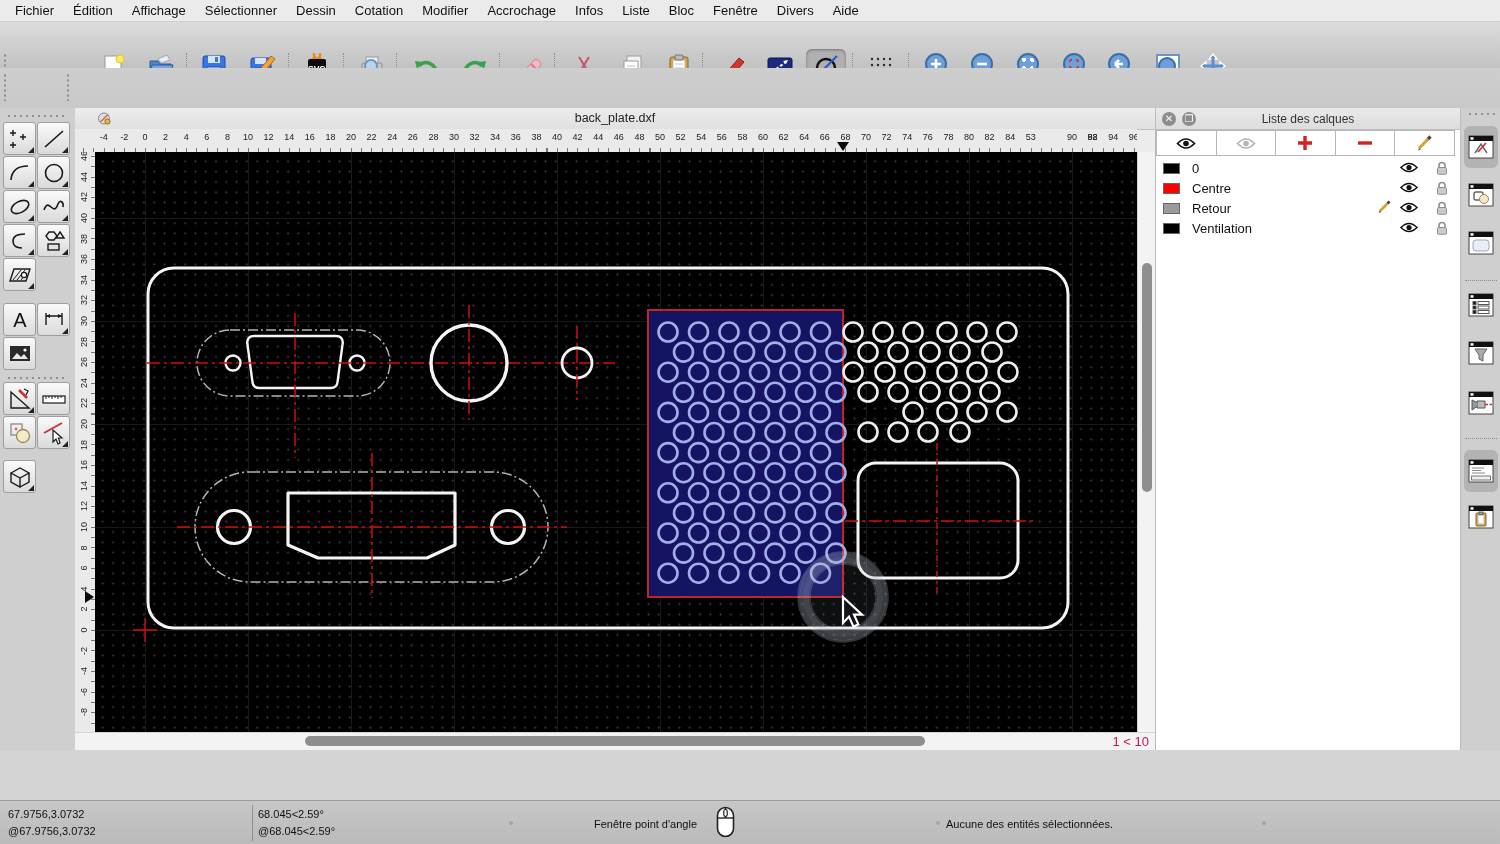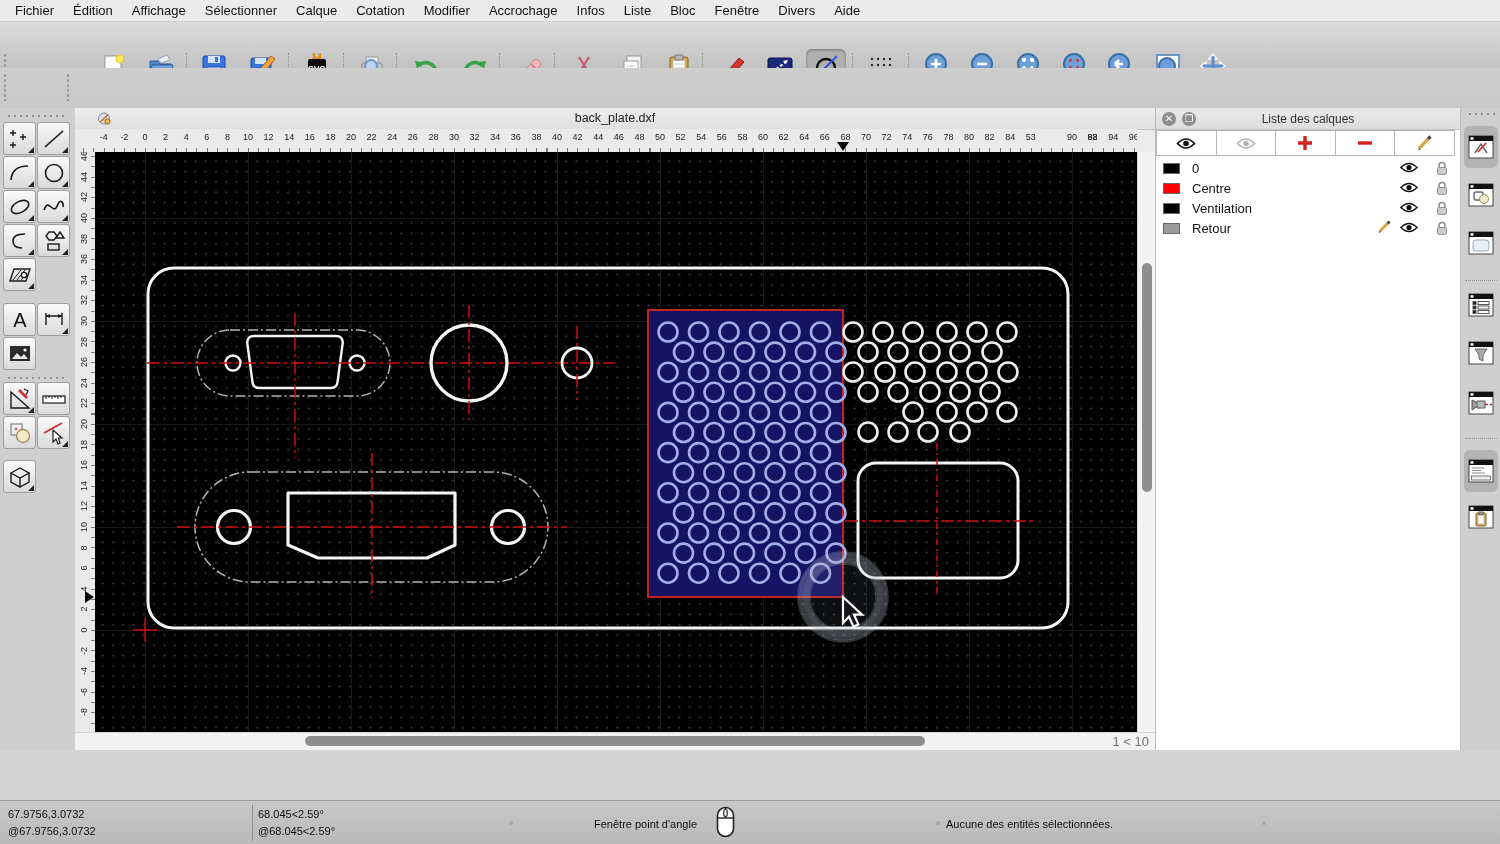--- a/index.html
+++ b/index.html
@@ -47,21 +47,21 @@
       linear-gradient(#191919 1px,transparent 1px),
       linear-gradient(90deg,#191919 1px,transparent 1px),
       radial-gradient(circle,#303030 0.9px,transparent 1.2px);
     background-size:103px 103px,103px 103px,10.3px 10.3px;
     background-position:50px 66px,50px 66px,2.6px 4.2px;}
   #canvas svg{position:absolute;left:0;top:0;}
   #vscroll{position:absolute;left:1062px;top:44px;width:18px;height:580px;background:#f3f3f3;border-left:1px solid #d6d6d6;box-sizing:border-box;}
   #vscroll .thumb{position:absolute;left:4px;top:111px;width:10px;height:229px;background:#8e8e8e;border-radius:5px;}
   #hscrollrow{position:absolute;left:0;top:624px;width:1080px;height:18px;background:#f3f3f3;border-top:1px solid #d6d6d6;box-sizing:border-box;}
   #hscrollrow .thumb{position:absolute;left:230px;top:3px;width:620px;height:10px;background:#8e8e8e;border-radius:5px;}
-  #zoomlabel{position:absolute;right:6px;top:1px;font-size:13px;color:#737373;}
+  #zoomlabel{position:absolute;right:6px;top:1px;font-size:13px;color:#be185d;}
   
   #layers{position:absolute;left:1155px;top:108px;width:305px;height:642px;background:#fff;border-left:1px solid #b9b9b9;box-sizing:border-box;}
   #layers .phead{position:absolute;left:0;top:0;width:100%;height:22px;background:linear-gradient(#e9e9e9,#dddddd);border-bottom:1px solid #c0c0c0;box-sizing:border-box;}
   #layers .ptitle{position:absolute;width:100%;text-align:center;top:4px;font-size:12px;color:#333;}
   .winbtn{position:absolute;top:4px;width:14px;height:14px;border-radius:7px;background:#8d8d8d;color:#fff;
           display:flex;align-items:center;justify-content:center;font-size:10px;line-height:10px;}
   #ltoolbar{position:absolute;left:1px;top:22px;width:298px;height:26px;display:flex;}
   #ltoolbar .cell{flex:1;border:1px solid #b5b5b5;margin-left:-1px;background:#fff;display:flex;align-items:center;justify-content:center;}
   #lrows{position:absolute;left:0;top:50px;width:100%;}
   .lrow{position:relative;height:20px;display:flex;align-items:center;}
@@ -96,21 +96,21 @@
 </head>
 <body>
 
 <div id="app">
 
   <div id="menubar">
       <span>Fichier</span>
       <span>Édition</span>
       <span>Affichage</span>
       <span>Sélectionner</span>
-      <span>Calque</span>
+      <span>Dessin</span>
       <span>Cotation</span>
       <span>Modifier</span>
       <span>Accrochage</span>
       <span>Infos</span>
       <span>Liste</span>
       <span>Bloc</span>
       <span>Fenêtre</span>
       <span>Divers</span>
       <span>Aide</span>
     </div>
@@ -764,42 +764,42 @@
                 <path d="M1 5.5 Q9 -2.5 17 5.5 Q9 13.5 1 5.5 Z" fill="none" stroke="#111" stroke-width="1.6"></path>
                 <circle cx="9" cy="5.5" r="2.6" fill="#111"></circle>
               </svg></span>
           </div>
           <span class="lock"><svg width="12" height="15" viewBox="0 0 12 15">
               <path d="M3 6.5 V4.4 Q3 1.5 6 1.5 Q9 1.5 9 4.4 V6.5" fill="none" stroke="#8f8f8f" stroke-width="1.6"></path>
               <rect x="1.5" y="6.5" width="9" height="6.8" rx="1.2" fill="#cbcbcb" stroke="#8f8f8f"></rect>
             </svg></span>
         </div>
         <div class="lrow">
-          <div class="sw" style="background: rgb(0, 0, 0);"></div>
-          <span class="nm">Ventilation</span>
+          <div class="sw" style="background: rgb(155, 155, 155);"></div>
+          <span class="nm">Retour</span>
           <div class="icons">
+            <span><svg width="15" height="15" viewBox="0 0 15 15">
+                <path d="M3 12 L10.5 4.5" stroke="#d9a13a" stroke-width="2.8"></path>
+                <path d="M10.5 4.5 L12.6 2.4" stroke="#444" stroke-width="2.8"></path>
+                <path d="M1.6 14 L4.2 13.1 L2.7 11.6 Z" fill="#444"></path>
+              </svg></span>
             <span><svg width="18" height="11" viewBox="0 0 18 11">
                 <path d="M1 5.5 Q9 -2.5 17 5.5 Q9 13.5 1 5.5 Z" fill="none" stroke="#111" stroke-width="1.6"></path>
                 <circle cx="9" cy="5.5" r="2.6" fill="#111"></circle>
               </svg></span>
           </div>
           <span class="lock"><svg width="12" height="15" viewBox="0 0 12 15">
               <path d="M3 6.5 V4.4 Q3 1.5 6 1.5 Q9 1.5 9 4.4 V6.5" fill="none" stroke="#8f8f8f" stroke-width="1.6"></path>
               <rect x="1.5" y="6.5" width="9" height="6.8" rx="1.2" fill="#cbcbcb" stroke="#8f8f8f"></rect>
             </svg></span>
         </div>
         <div class="lrow">
-          <div class="sw" style="background: rgb(155, 155, 155);"></div>
-          <span class="nm">Retour</span>
+          <div class="sw" style="background: rgb(0, 0, 0);"></div>
+          <span class="nm">Ventilation</span>
           <div class="icons">
-            <span><svg width="15" height="15" viewBox="0 0 15 15">
-                <path d="M3 12 L10.5 4.5" stroke="#d9a13a" stroke-width="2.8"></path>
-                <path d="M10.5 4.5 L12.6 2.4" stroke="#444" stroke-width="2.8"></path>
-                <path d="M1.6 14 L4.2 13.1 L2.7 11.6 Z" fill="#444"></path>
-              </svg></span>
             <span><svg width="18" height="11" viewBox="0 0 18 11">
                 <path d="M1 5.5 Q9 -2.5 17 5.5 Q9 13.5 1 5.5 Z" fill="none" stroke="#111" stroke-width="1.6"></path>
                 <circle cx="9" cy="5.5" r="2.6" fill="#111"></circle>
               </svg></span>
           </div>
           <span class="lock"><svg width="12" height="15" viewBox="0 0 12 15">
               <path d="M3 6.5 V4.4 Q3 1.5 6 1.5 Q9 1.5 9 4.4 V6.5" fill="none" stroke="#8f8f8f" stroke-width="1.6"></path>
               <rect x="1.5" y="6.5" width="9" height="6.8" rx="1.2" fill="#cbcbcb" stroke="#8f8f8f"></rect>
             </svg></span>
         </div>

